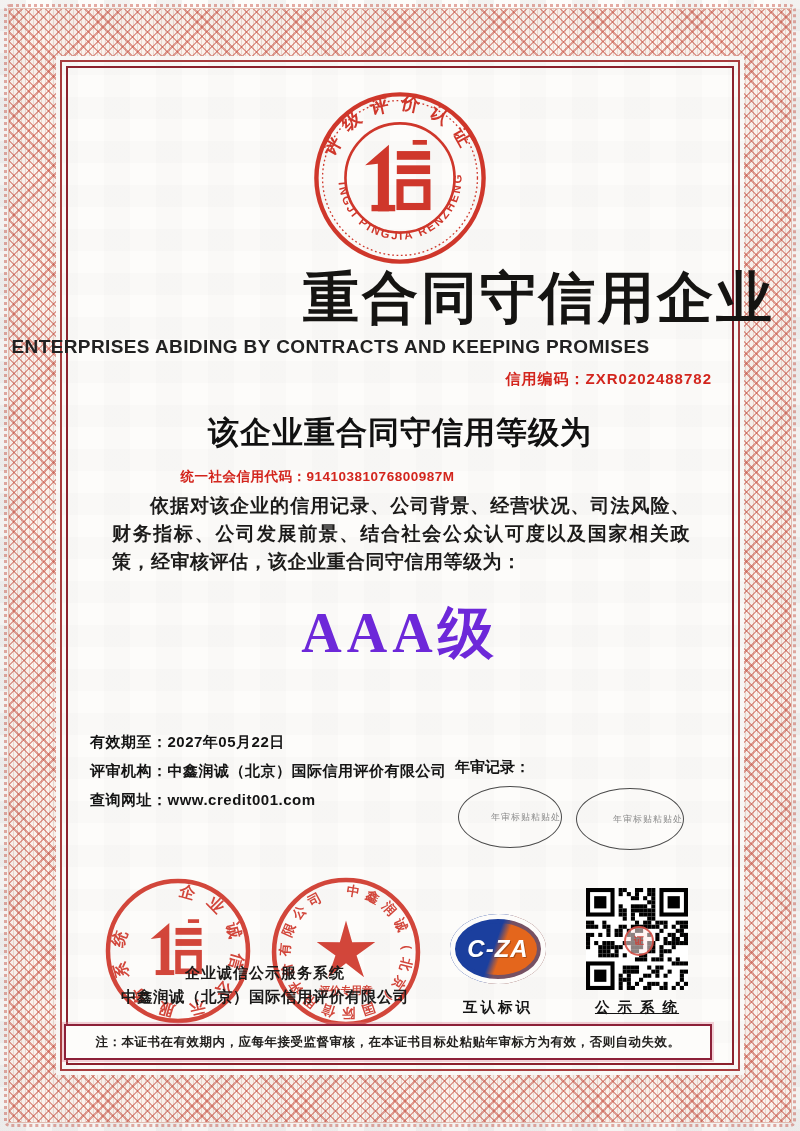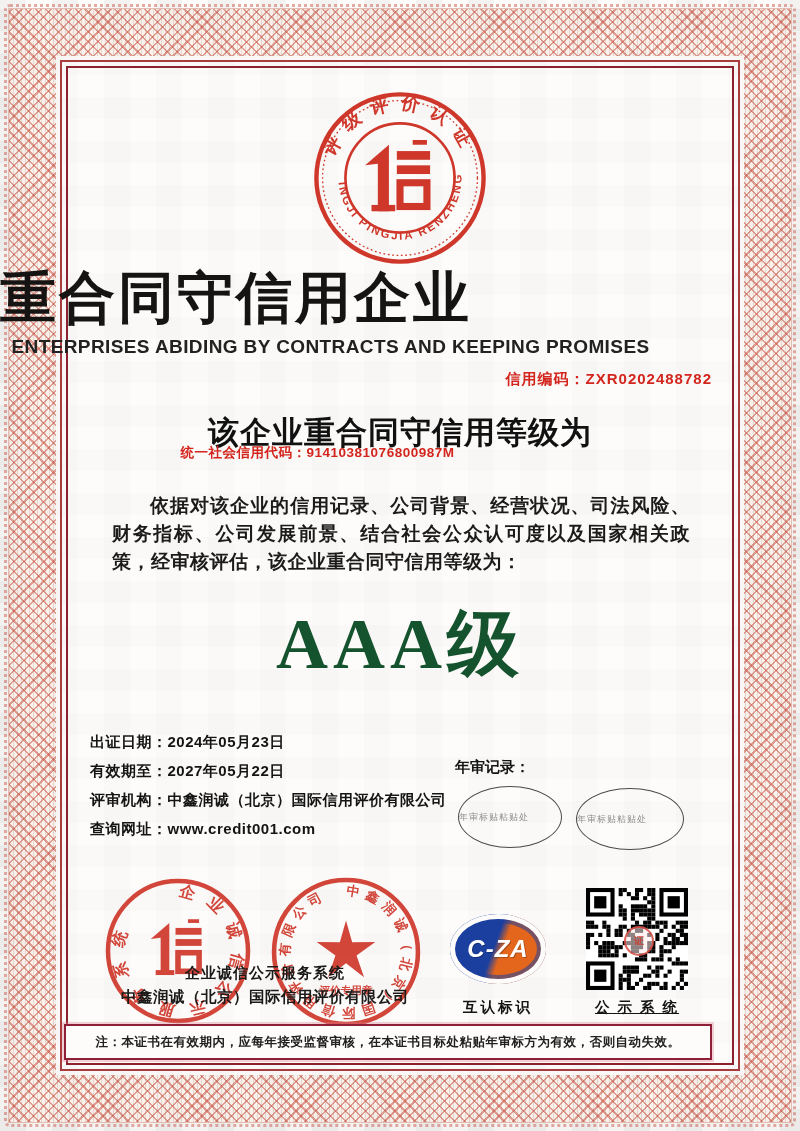--- a/index.html
+++ b/index.html
@@ -23,38 +23,38 @@
   .inner-line2{position:absolute;inset:66px;border:2px solid #8c1f2b;}
   .scallops{position:absolute;inset:4px;border:3px dotted rgba(198,74,58,.45);border-radius:6px;}
 
   .abs{position:absolute;}
   .red{color:#d3251d;}
 
   
   .emblem{left:300px;top:90px;width:200px;height:176px;}
 
   
-  .title-cn{left:0;top:268px;width:775px;text-align:left;font-family:"Liberation Serif","DejaVu Serif",serif;
+  .title-cn{left:0;top:268px;width:775px;text-align:right;font-family:"Liberation Serif","DejaVu Serif",serif;
     font-size:56px;font-weight:900;color:#151412;letter-spacing:3px;line-height:1.1;}
   .title-en{left:0;top:336px;width:661px;text-align:center;font-size:19px;font-weight:700;color:#222;letter-spacing:.4px;}
   .credit-code{top:370px;right:88px;font-size:15px;font-weight:700;letter-spacing:1px;}
   .company-name{left:0;top:412px;width:800px;text-align:center;font-size:31px;font-weight:900;color:#111;letter-spacing:1px;}
-  .uscc{left:0;top:444px;width:635px;text-align:center;font-size:13.5px;font-weight:700;letter-spacing:.5px;}
+  .uscc{left:0;top:468px;width:635px;text-align:center;font-size:13.5px;font-weight:700;letter-spacing:.5px;}
 
   .body-par{left:112px;top:492px;width:578px;font-size:19px;font-weight:700;color:#1c1b1a;
     line-height:1.48;text-align:justify;text-indent:2em;letter-spacing:.5px;}
 
   .rating{left:0;top:596px;width:800px;text-align:center;font-family:"Liberation Serif","DejaVu Serif",serif;
-    font-size:72px;font-weight:900;letter-spacing:5px;color:#14532d;}
+    font-size:56px;font-weight:900;letter-spacing:5px;color:#6d28d9;}
 
   .details{left:90px;top:733px;font-size:15px;font-weight:700;color:#141414;}
   .details .row{margin-bottom:10px;letter-spacing:.5px;}
 
   .ar-label{left:455px;top:758px;font-size:15px;font-weight:700;color:#141414;}
-  .ellipse{border:1.5px solid #4a4a4a;border-radius:50%;display:flex;align-items:center;justify-content:flex-start;}
+  .ellipse{border:1.5px solid #4a4a4a;border-radius:50%;display:flex;align-items:center;justify-content:flex-end;}
   .ellipse span{font-size:9px;color:#8d8d8d;letter-spacing:1px;}
   .e1{left:458px;top:786px;width:102px;height:60px;}
   .e2{left:576px;top:788px;width:106px;height:60px;}
 
   
   .seal{opacity:.92;}
   .seal-left{left:103px;top:876px;width:150px;height:150px;}
   .seal-right{left:270px;top:876px;width:152px;height:152px;}
   .org-line1{left:115px;top:964px;width:300px;text-align:center;font-size:15px;font-weight:900;color:#1b1a19;z-index:3;letter-spacing:1px;}
   .org-line2{left:80px;top:987px;width:370px;text-align:center;font-size:15.5px;font-weight:900;color:#1b1a19;z-index:3;letter-spacing:.5px;}
@@ -128,21 +128,20 @@
   <div class="abs company-name">该企业重合同守信用等级为</div>
   <div class="abs uscc red">
     <span>统一社会信用代码：</span><span>91410381076800987M</span>
   </div>
 
   <div class="abs body-par">依据对该企业的信用记录、公司背景、经营状况、司法风险、财务指标、公司发展前景、结合社会公众认可度以及国家相关政策，经审核评估，该企业重合同守信用等级为：</div>
 
   <div class="abs rating">AAA级</div>
 
   <div class="abs details">
-    <div class="row"><span>出证日期：</span><span>2024年05月23日</span></div>
     <div class="row"><span>有效期至：</span><span>2027年05月22日</span></div>
     <div class="row"><span>评审机构：</span><span>中鑫润诚（北京）国际信用评价有限公司</span></div>
     <div class="row"><span>查询网址：</span><span>www.credit001.com</span></div>
   </div>
 
   <div class="abs ar-label">年审记录：</div>
   <div class="abs ellipse e1">
       <span>年审标贴粘贴处</span>
     </div>
   <div class="abs ellipse e2">

